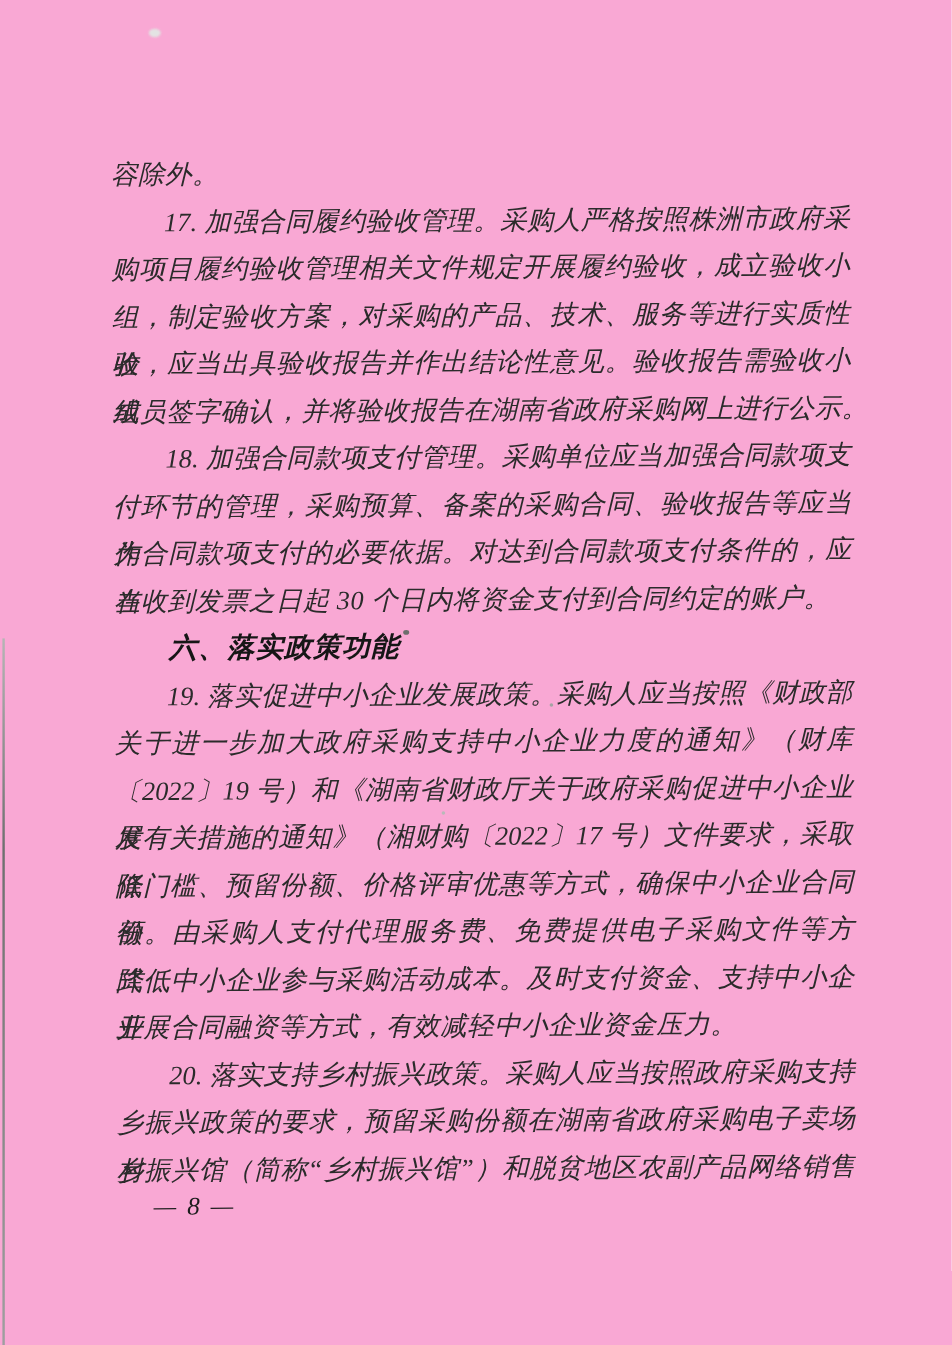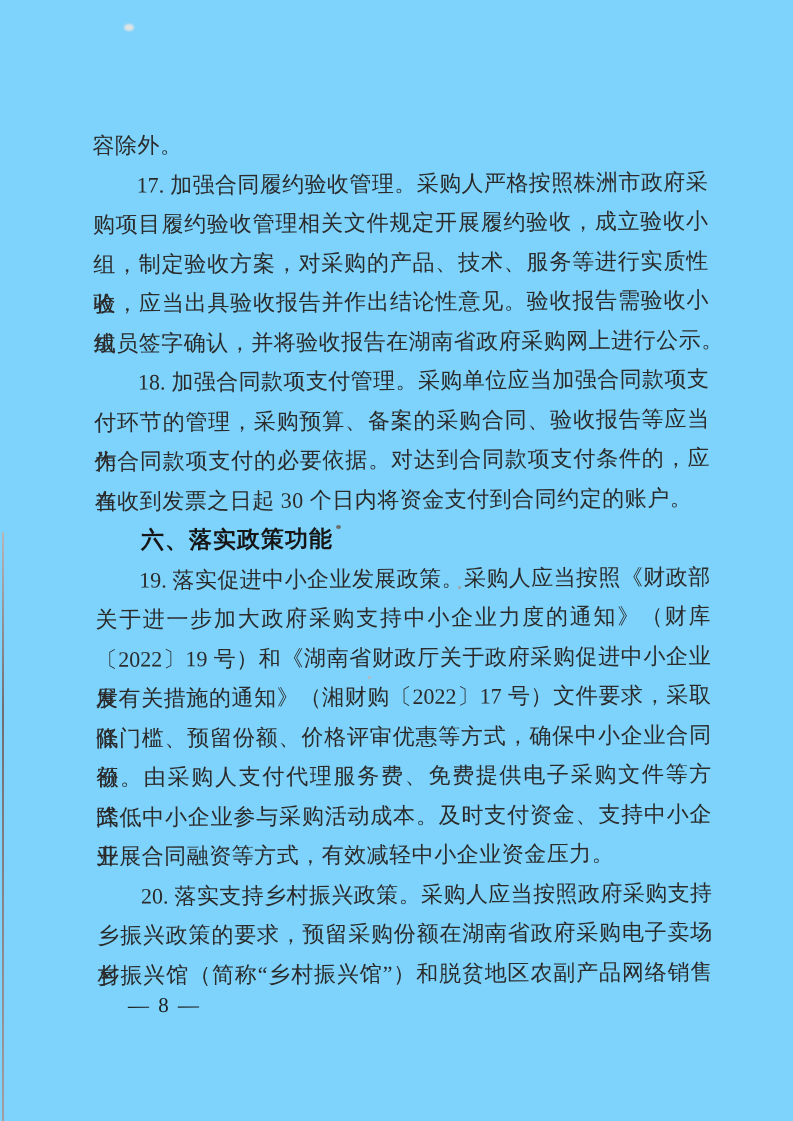--- a/index.html
+++ b/index.html
@@ -10,21 +10,22 @@
     width: 793px;
     height: 1121px;
     background: #ffffff;
     overflow: hidden;
     position: relative;
     font-family: "Liberation Serif", "DejaVu Serif", serif;
   }
   .paper {
     position: absolute;
     inset: 0;
-    background: #7dd3fc;
+    background: #f9a8d4;
+    font-style: italic;
   }
   .text-block {
     position: absolute;
     left: 95px;
     top: 124px;
     width: 615px;
     transform: rotate(-0.35deg);
     transform-origin: 50% 50%;
     color: #2b2b2b;
   }

